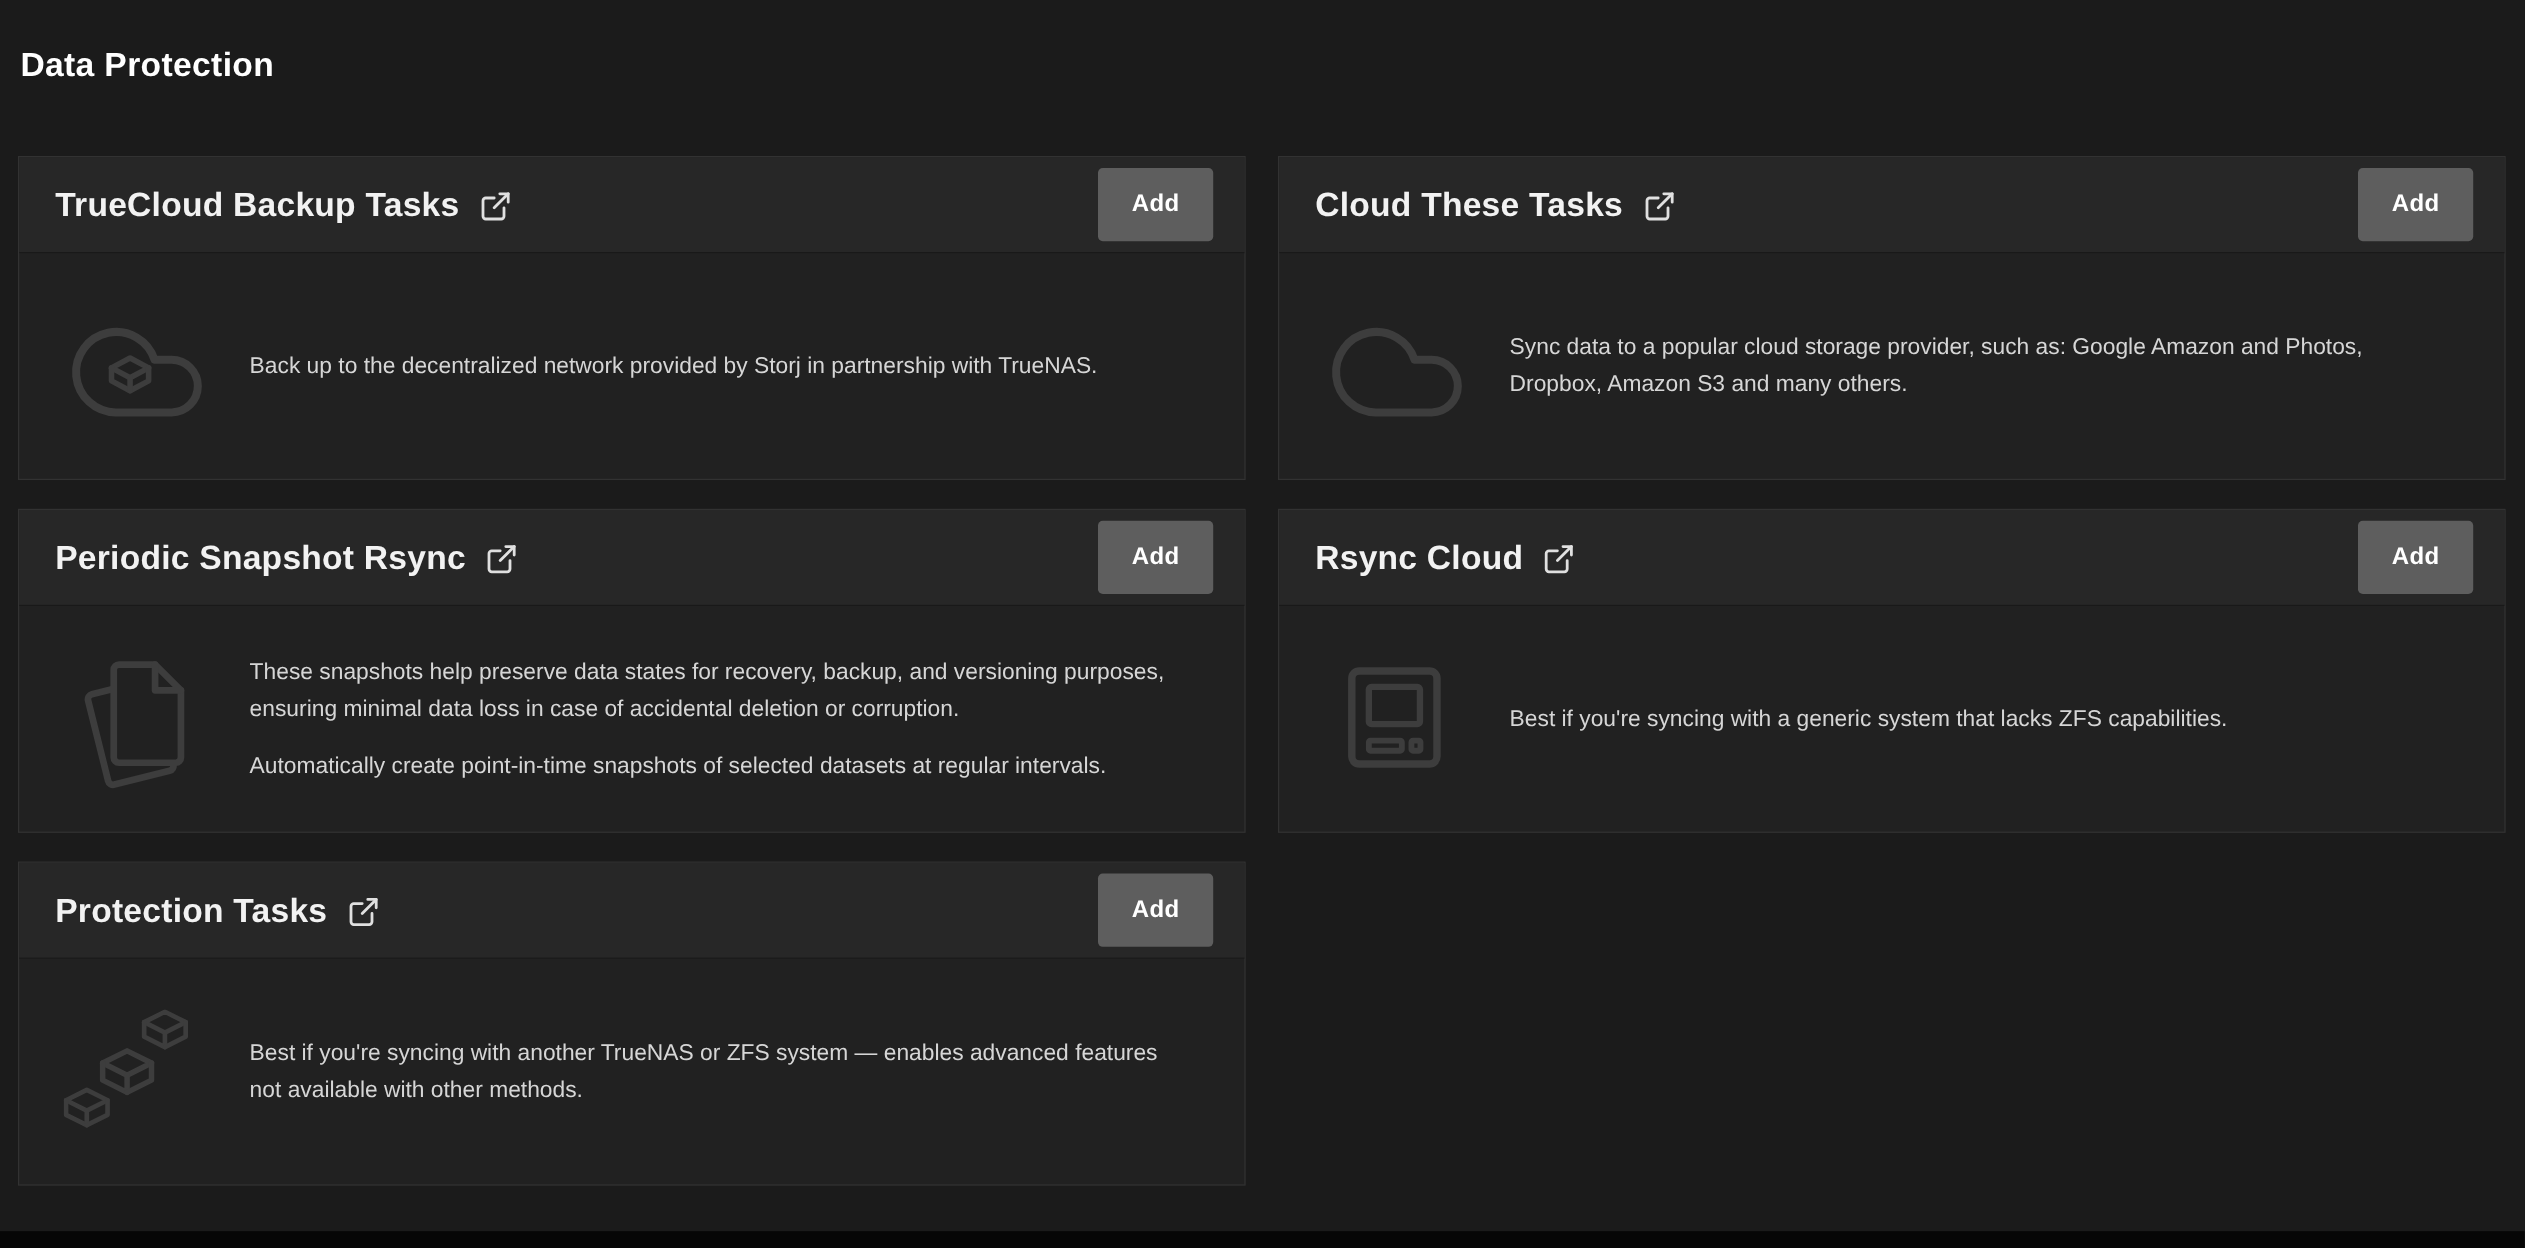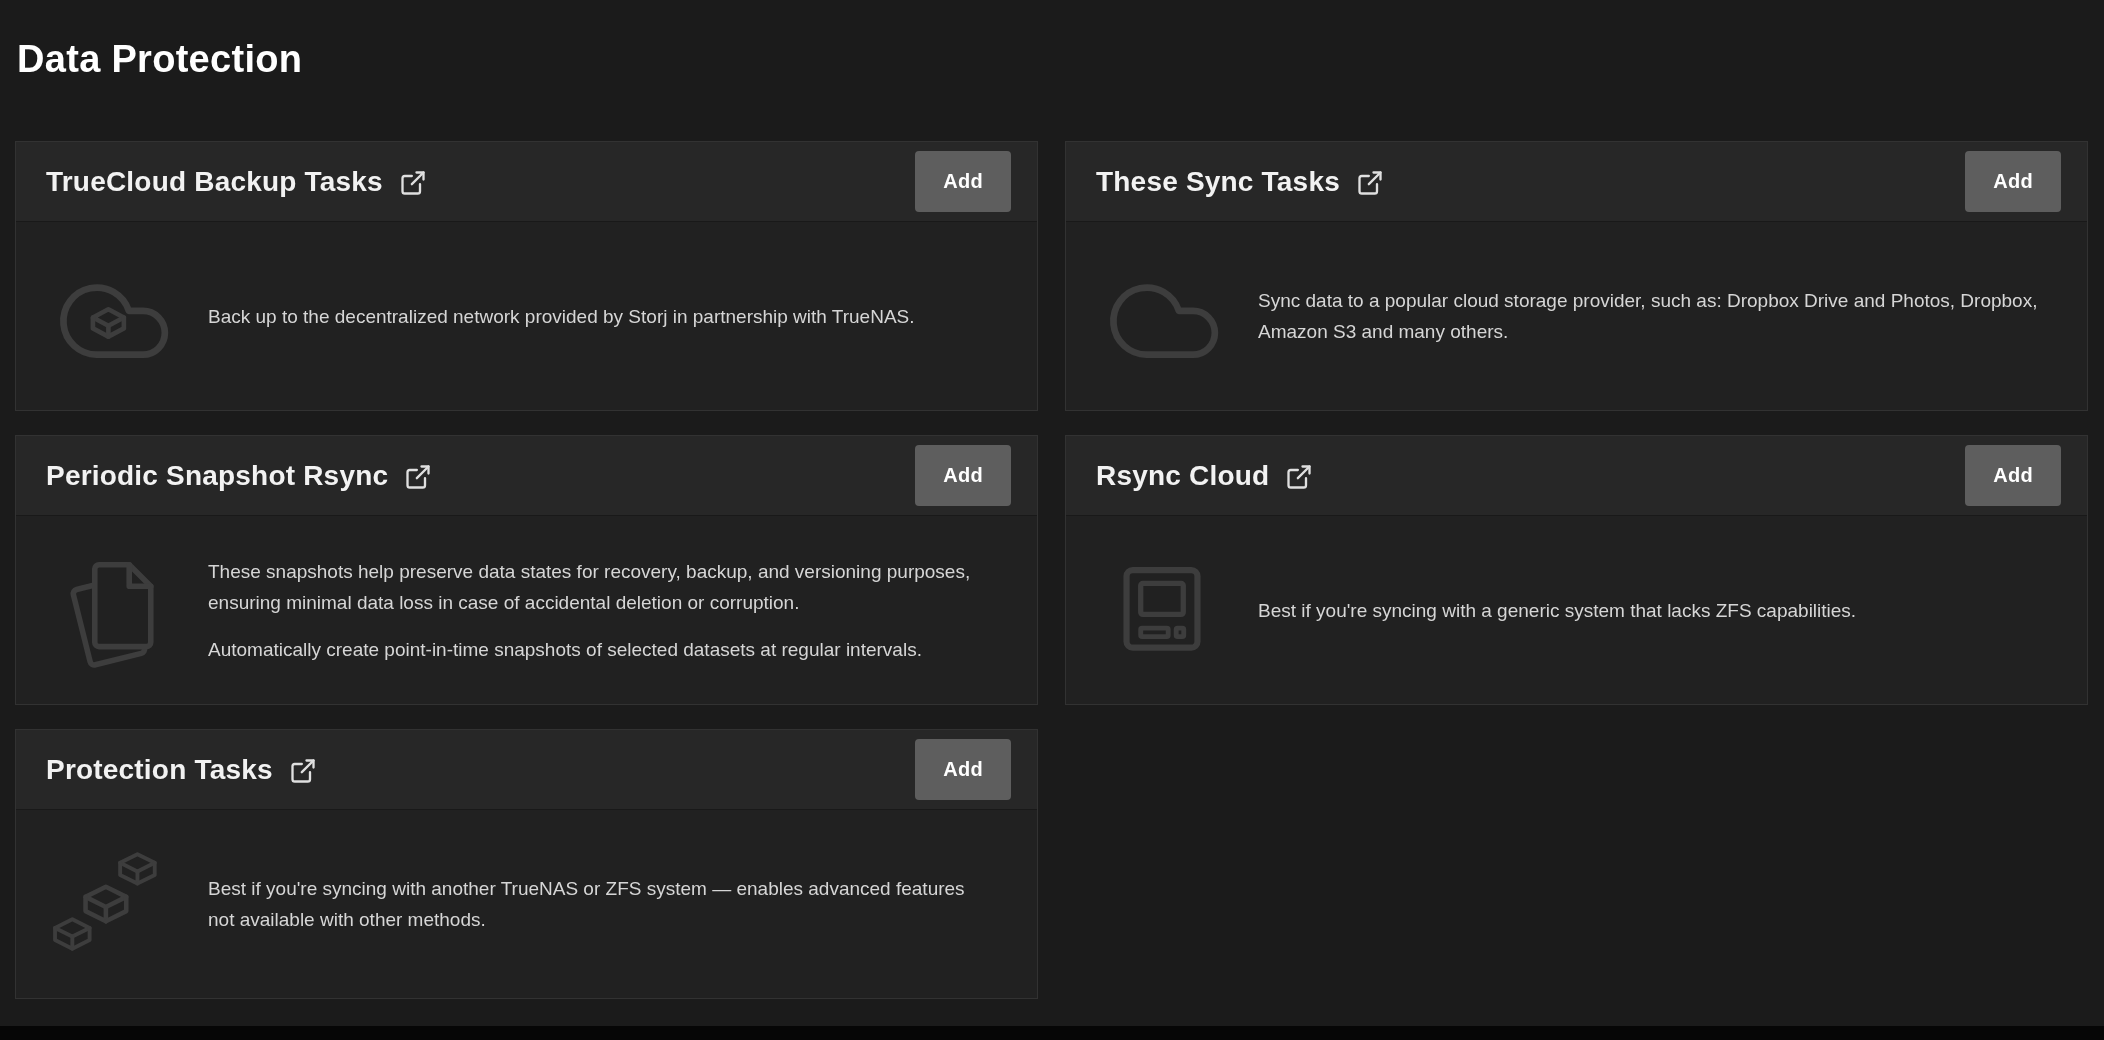--- a/index.html
+++ b/index.html
@@ -8,21 +8,21 @@
     width: 2104px;
     height: 1040px;
     background: #1b1b1b;
     font-family: "Liberation Sans", sans-serif;
     color: #d6d6d6;
     position: relative;
     overflow: hidden;
   }
   .page { padding: 26px 16px 0 15px; }
   .page-title {
-    font-size: 38px;
+    font-size: 28px;
     font-weight: 700;
     color: #ffffff;
     margin: 12px 0 0 2px;
     letter-spacing: 0.3px;
   }
   .cards-grid {
     margin-top: 60px;
     display: grid;
     grid-template-columns: 1fr 1fr;
     column-gap: 27px;
@@ -133,39 +133,39 @@
         </div>
         <div class="text-col">
           <p>Back up to the decentralized network provided by Storj in partnership with TrueNAS.</p>
         </div>
       </div>
     </section>
 
     <section class="card">
       <header class="card-header">
         <div class="title-wrap">
-          <h2 class="card-title">These Sync Tasks</h2>
+          <h2 class="card-title">Cloud These Tasks</h2>
           <span class="ext-link">
             <svg width="28" height="28" viewBox="0 0 24 24" stroke="#e0e0e0" fill="none" stroke-width="2" stroke-linecap="round" stroke-linejoin="round">
               <path d="M18 13 v6 a2 2 0 0 1 -2 2 H5 a2 2 0 0 1 -2 -2 V8 a2 2 0 0 1 2 -2 h6"></path>
               <path d="M15 3 h6 v6"></path>
               <path d="M21 3 L11 13"></path>
             </svg>
           </span>
         </div>
         <button class="add-btn">Add</button>
       </header>
       <div class="card-body">
         <div class="icon-col">
           <svg width="126" height="98" viewBox="0 0 24 19">
             <path class="icon-stroke" stroke-width="1.3" d="M18 15.5 h-1.26 H9 a6.5 6.5 0 1 1 6.26 -8.5 H18 a4.25 4.25 0 0 1 0 8.5 z" transform="translate(0,1.5)"></path>
           </svg>
         </div>
         <div class="text-col">
-          <p>Sync data to a popular cloud storage provider, such as: Dropbox Drive and Photos, Dropbox, Amazon S3 and many others.</p>
+          <p>Sync data to a popular cloud storage provider, such as: Google Amazon and Photos, Dropbox, Amazon S3 and many others.</p>
         </div>
       </div>
     </section>
 
     <section class="card">
       <header class="card-header">
         <div class="title-wrap">
           <h2 class="card-title">Periodic Snapshot Rsync</h2>
           <span class="ext-link">
             <svg width="28" height="28" viewBox="0 0 24 24" stroke="#e0e0e0" fill="none" stroke-width="2" stroke-linecap="round" stroke-linejoin="round">

